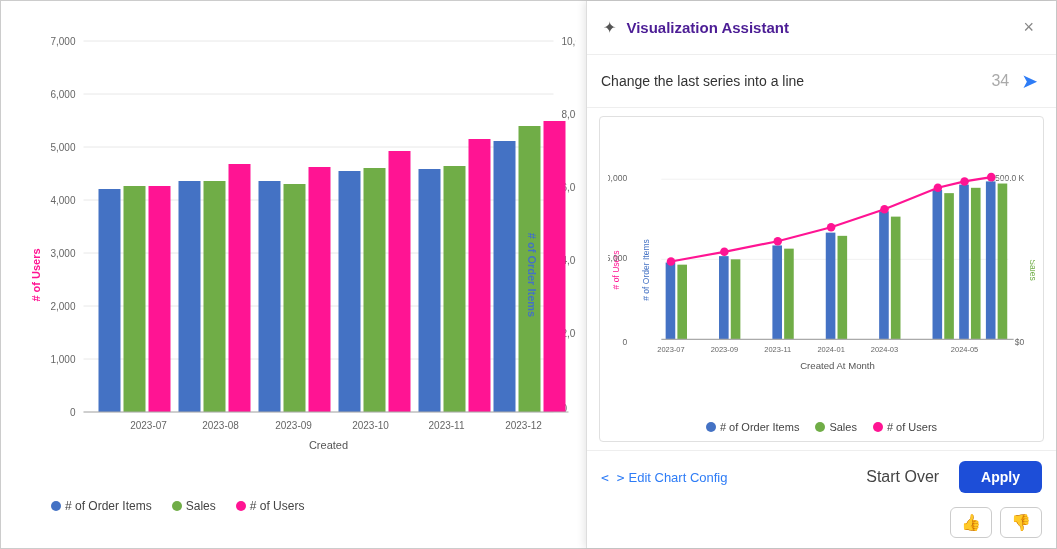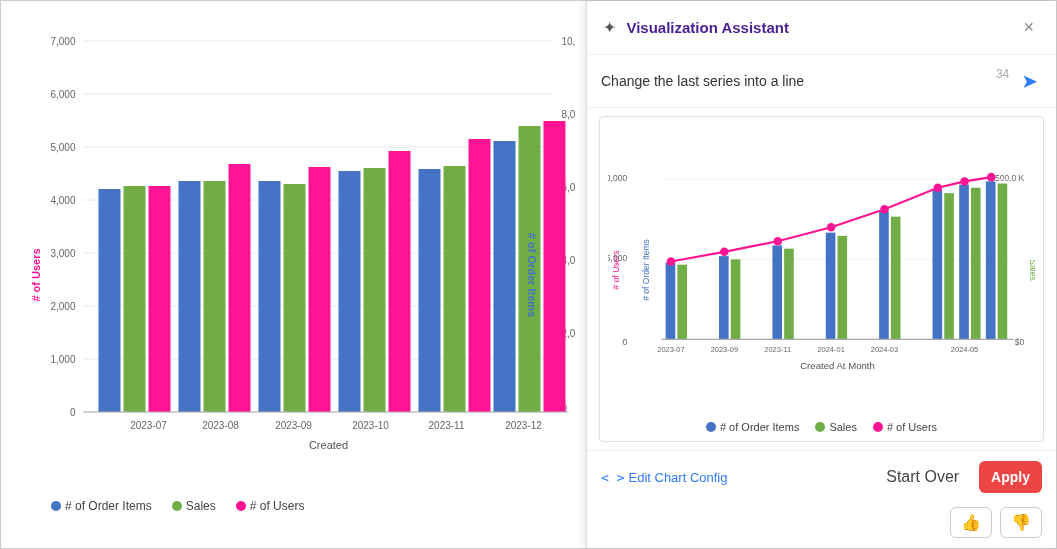--- a/index.html
+++ b/index.html
@@ -66,32 +66,33 @@
       border: none;
       padding: 2px 6px;
       border-radius: 4px;
     }
 
     
     .query-section {
       padding: 12px 14px;
       border-bottom: 1px solid #eee;
       display: flex;
+      align-items: center;
       gap: 8px;
     }
     .query-input {
       flex: 1;
       border: none;
       outline: none;
       font-size: 14px;
       color: #333;
       background: transparent;
     }
     .query-char-count {
-      font-size: 12px;
+      font-size: 16px;
       color: #aaa;
     }
     .query-send-btn {
       background: none;
       border: none;
       cursor: pointer;
       color: #2e7cf6;
       font-size: 20px;
       padding: 2px 4px;
     }
@@ -156,27 +157,27 @@
     .start-over-btn {
       background: none;
       border: none;
       font-size: 16px;
       color: #444;
       cursor: pointer;
       padding: 6px 10px;
       border-radius: 4px;
     }
     .apply-btn {
-      background: #ef4444;
+      background: #1d4ed8;
       color: #fff;
       border: none;
       border-radius: 6px;
       font-size: 14px;
       font-weight: 600;
-      padding: 8px 12px;
+      padding: 8px 22px;
       cursor: pointer;
     }
 
     
     .feedback-row {
       display: flex;
       justify-content: flex-end;
       padding: 4px 14px 10px 14px;
       gap: 8px;
     }

